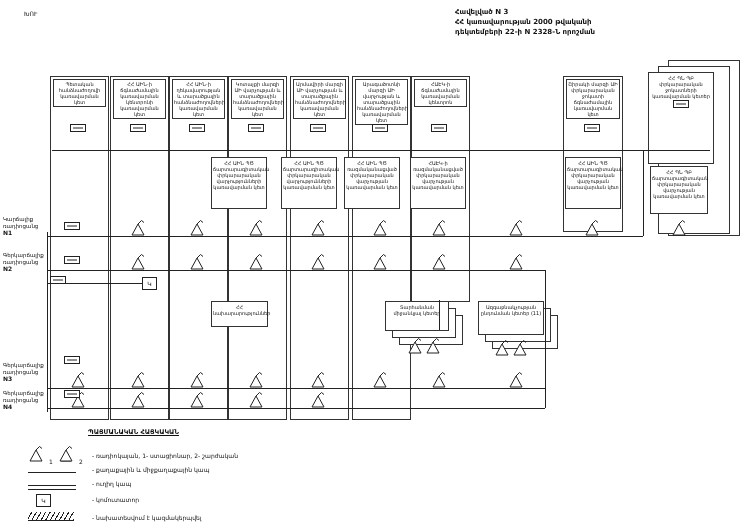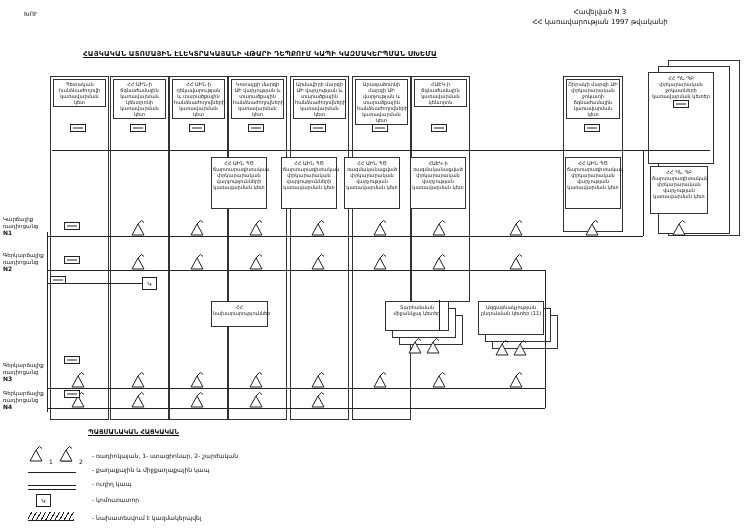--- a/index.html
+++ b/index.html
@@ -1,20 +1,20 @@
 <!DOCTYPE html>
 <html><head>
 <meta charset="utf-8">
 <style>
   html,body{margin:0;padding:0;background:#e8e8e8;}
   .page{position:relative;width:751px;height:528px;background:#ffffff;overflow:hidden;
         font-family:"DejaVu Sans",sans-serif;color:#111;}
   .corner{position:absolute;left:24px;top:10px;font-size:6px;}
-  .hdr{position:absolute;left:455px;top:8px;width:290px;text-align:center;
-       font-size:7px;font-weight:normal;line-height:1.4;}
+  .hdr{position:absolute;left:455px;top:8px;width:290px;text-align:left;
+       font-size:7px;font-weight:bold;line-height:1.4;}
   .maintitle{position:absolute;left:40px;top:50px;width:440px;text-align:center;
        font-size:7px;font-weight:bold;text-decoration:underline;letter-spacing:.2px;}
   #diagram{position:absolute;left:0;top:0;width:751px;height:528px;}
   .col{position:absolute;border:1px solid #333;z-index:1;background:transparent;}
   .collabel{margin:2px;border:1px solid #333;background:#fff;font-size:5px;line-height:1.2;
        text-align:center;padding:1px;position:relative;z-index:2;}
   .box{position:absolute;border:1px solid #333;background:#fff;font-size:5px;line-height:1.2;
        text-align:center;padding:2px 1px;z-index:2;box-sizing:border-box;}
   .backbox{position:absolute;border:1px solid #333;background:#fff;z-index:1;box-sizing:border-box;}
   .line{position:absolute;z-index:2;}
@@ -37,24 +37,24 @@
 </style>
 </head>
 <body>
 
 <div class="page">
 
   <div class="corner">ԽՈՒ</div>
 
   <div class="hdr">
     <div>Հավելված N 3</div>
-    <div>ՀՀ կառավարության 1997 թվականի</div>
+    <div>ՀՀ կառավարության 2000 թվականի</div>
+    <div>դեկտեմբերի 22-ի N 2328-Ն որոշման</div>
   </div>
 
-  <div class="maintitle">ՀԱՅԿԱԿԱՆ ԱՏՈՄԱՅԻՆ ԷԼԵԿՏՐԱԿԱՅԱՆԻ ՎԹԱՐԻ ԴԵՊՔՈՒՄ ԿԱՊԻ ԿԱԶՄԱԿԵՐՊՄԱՆ ՍԽԵՄԱ</div>
 
   <div id="diagram">
 
     <div class="col" style="left:50px;top:76px;width:57px;height:342px">
       <div class="collabel">Պետական հանձնաժողովի կառավարման կետ</div>
     </div>
     <div class="col" style="left:110px;top:76px;width:57px;height:342px">
       <div class="collabel">ՀՀ ԱԻՆ-ի ճգնաժամային կառավարման կենտրոնի կառավարման կետ</div>
     </div>
     <div class="col" style="left:169px;top:76px;width:57px;height:342px">

